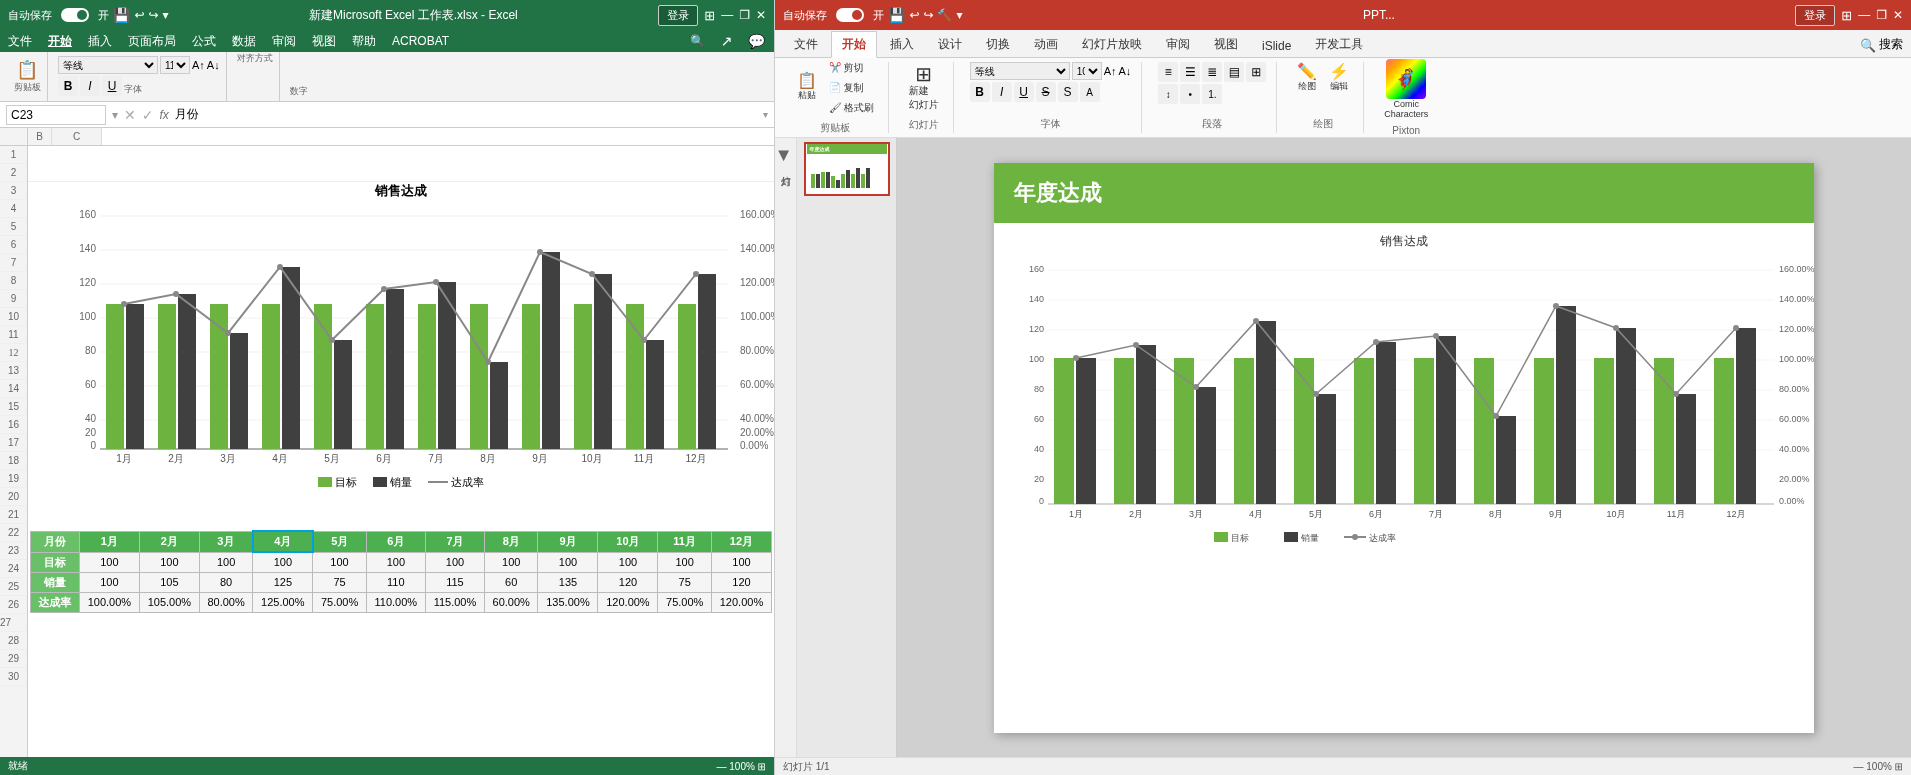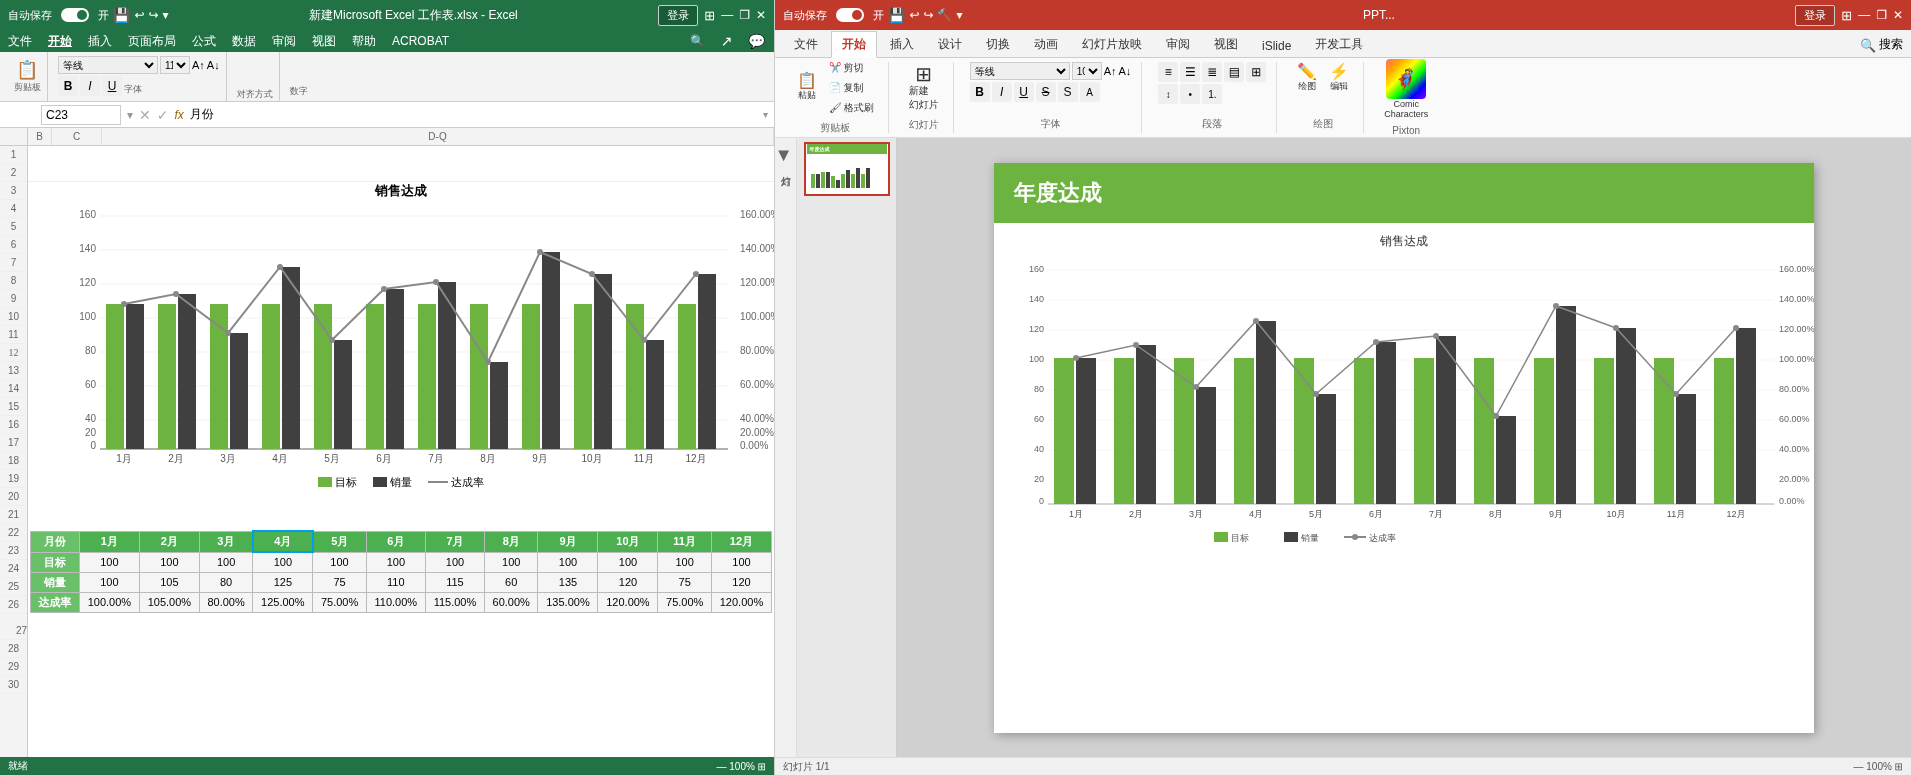--- a/index.html
+++ b/index.html
@@ -12,21 +12,21 @@
     .excel-titlebar-left { display: flex; align-items: center; gap: 4px; }
     .autosave-toggle { display: flex; align-items: center; gap: 9px; font-size: 11px; }
     .toggle-on { background: #fff; border-radius: 8px; width: 28px; height: 14px; display: flex; align-items: center; justify-content: flex-end; padding: 2px; }
     .toggle-dot { width: 10px; height: 10px; background: #217346; border-radius: 50%; }
     .login-btn-excel { background: #1a5c38; border: 1px solid #ccc; color: white; padding: 2px 8px; font-size: 11px; border-radius: 2px; }
 
     .excel-ribbon { height: 22px; background: #217346; display: flex; align-items: center; padding: 0 8px; gap: 16px; color: white; font-size: 12px; }
     .excel-ribbon span { cursor: pointer; }
 
     .formula-bar { height: 26px; background: white; border-bottom: 1px solid #ccc; display: flex; align-items: center; padding: 0 6px; gap: 6px; font-size: 12px; }
-    .cell-ref { width: 80px; border: 1px solid #ccc; padding: 2px 4px; font-size: 12px; margin-left: 35px; }
+    .cell-ref { width: 100px; border: 1px solid #ccc; padding: 2px 4px; font-size: 12px; }
     .formula-input { flex: 1; border: none; outline: none; font-size: 12px; }
 
     .excel-grid-area { flex: 1; overflow: hidden; display: flex; flex-direction: column; }
 
     
     .data-table { border-collapse: collapse; width: 100%; font-size: 11px; }
     .data-table td { border: 1px solid #bbb; padding: 2px 6px; text-align: center; white-space: nowrap; }
     .data-table .header-row td { background: #4caf50; color: white; font-weight: bold; }
     .data-table .target-row td { background: #f5f5f5; }
     .data-table .sales-row td { background: #f5f5f5; }
@@ -131,45 +131,44 @@
           </button>
         <button class="format-btn">
             <i>I</i>
           </button>
         <button class="format-btn">
             <u>U</u>
           </button>
         <span style="font-size:9px;color:#666;margin-top:auto;">字体</span>
       </div>
     </div>
-    <div style="display:flex;flex-direction:column;padding:0 6px;height:100%;justify-content:flex-end;border-right:1px solid #ccc;">
+    <div style="display:flex;flex-direction:column;padding:0 6px;height:100%;justify-content:flex-start;border-right:1px solid #ccc;">
       <span style="font-size:9px;color:#666;">对齐方式</span>
     </div>
     <div style="display:flex;flex-direction:column;padding:0 6px;height:100%;justify-content:center;margin-top:29px;">
       <span style="font-size:9px;color:#666;">数字</span>
     </div>
   </div>
 
   <div class="formula-bar">
     <input type="text" class="cell-ref" value="C23" style="">
     <span style="color:#999;">▾</span>
     <span style="color:#aaa;font-size:14px;">✕</span>
     <span style="color:#aaa;font-size:14px;">✓</span>
-    <span style="color:#a16207;font-size:12px;font-style:italic;">fx</span>
+    <span style="color:#737373;font-size:12px;font-style:italic;">fx</span>
     <input type="text" class="formula-input" value="月份" style="">
     <span style="color:#999;font-size:10px;">▾</span>
   </div>
 
   <div class="excel-grid-area">
 
     <div style="display:flex;height:18px;border-bottom:1px solid #ccc;">
       <div style="width:28px;background:#f3f3f3;border-right:1px solid #ccc;flex-shrink:0;"></div>
       <div style="width:24px;background:#f3f3f3;border-right:1px solid #ddd;text-align:center;font-size:10px;color:#666;display:flex;align-items:center;justify-content:center;">B</div>
       <div style="width:50px;background:#f3f3f3;border-right:1px solid #ddd;text-align:center;font-size:10px;color:#666;display:flex;align-items:center;justify-content:center;">C</div>
-      <div style="flex:1;background:#f3f3f3;border-right:1px solid #ddd;text-align:center;font-size:10px;color:#666;display:flex;align-items:center;justify-content:center;">D-Q</div>
     </div>
 
     <div style="display:flex;flex:1;">
 
       <div style="width:28px;background:#f3f3f3;border-right:1px solid #ccc;flex-shrink:0;font-size:10px;color:#666;">
 
         <div style="height:18px;border-bottom:1px solid #eee;text-align:center;line-height:18px;">1</div>
         <div style="height:18px;border-bottom:1px solid #eee;text-align:center;line-height:18px;">2</div>
         <div style="height:18px;border-bottom:1px solid #eee;text-align:center;line-height:18px;">3</div>
         <div style="height:18px;border-bottom:1px solid #eee;text-align:center;line-height:18px;">4</div>
@@ -188,21 +187,21 @@
         <div style="height:18px;border-bottom:1px solid #eee;text-align:center;line-height:18px;">17</div>
         <div style="height:18px;border-bottom:1px solid #eee;text-align:center;line-height:18px;">18</div>
         <div style="height:18px;border-bottom:1px solid #eee;text-align:center;line-height:18px;">19</div>
         <div style="height:18px;border-bottom:1px solid #eee;text-align:center;line-height:18px;">20</div>
         <div style="height:18px;border-bottom:1px solid #eee;text-align:center;line-height:18px;">21</div>
         <div style="height:18px;border-bottom:1px solid #eee;text-align:center;line-height:18px;">22</div>
         <div style="height:18px;border-bottom:1px solid #eee;text-align:center;line-height:18px;">23</div>
         <div style="height:18px;border-bottom:1px solid #eee;text-align:center;line-height:18px;">24</div>
         <div style="height:18px;border-bottom:1px solid #eee;text-align:center;line-height:18px;">25</div>
         <div style="height:18px;border-bottom:1px solid #eee;text-align:center;line-height:18px;">26</div>
-        <div style="height:18px;border-bottom:1px solid #eee;text-align:right;line-height:18px;margin-top:8px;">27</div>
+        <div style="height:18px;border-bottom:1px solid #eee;text-align:left;line-height:18px;">27</div>
         <div style="height:18px;border-bottom:1px solid #eee;text-align:center;line-height:18px;">28</div>
         <div style="height:18px;border-bottom:1px solid #eee;text-align:center;line-height:18px;">29</div>
         <div style="height:18px;border-bottom:1px solid #eee;text-align:center;line-height:18px;">30</div>
       </div>
 
       <div style="flex:1;overflow:hidden;position:relative;">
 
         <div style="height:36px;border-bottom:1px solid #eee;"></div>
 
         <div style="height:18px;display:flex;align-items:center;justify-content:center;font-size:13px;font-weight:bold;">

